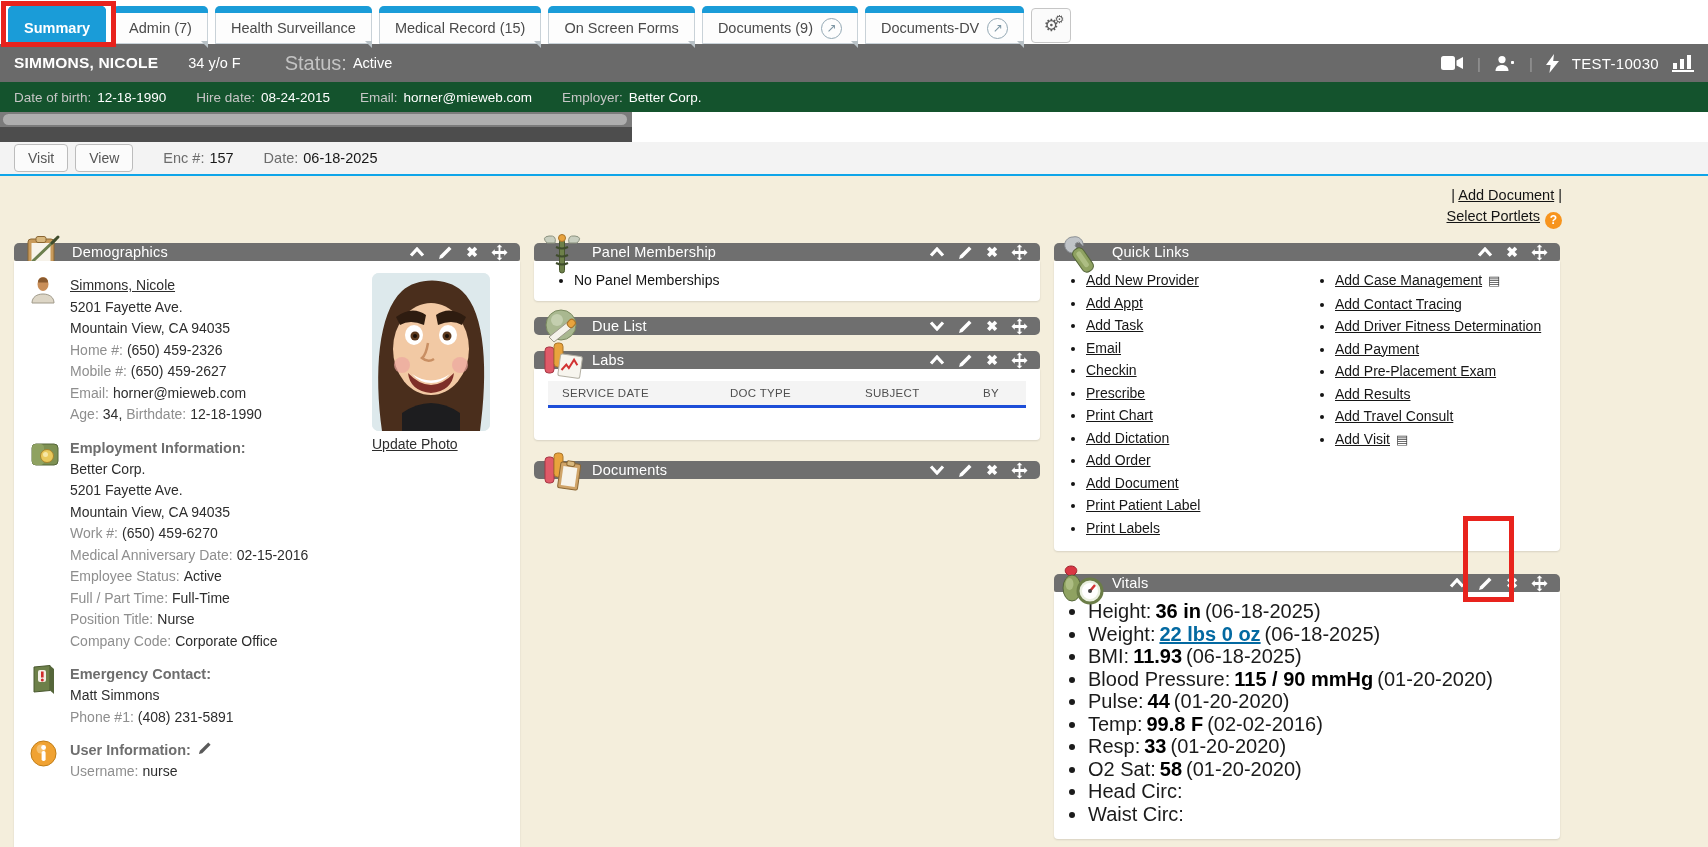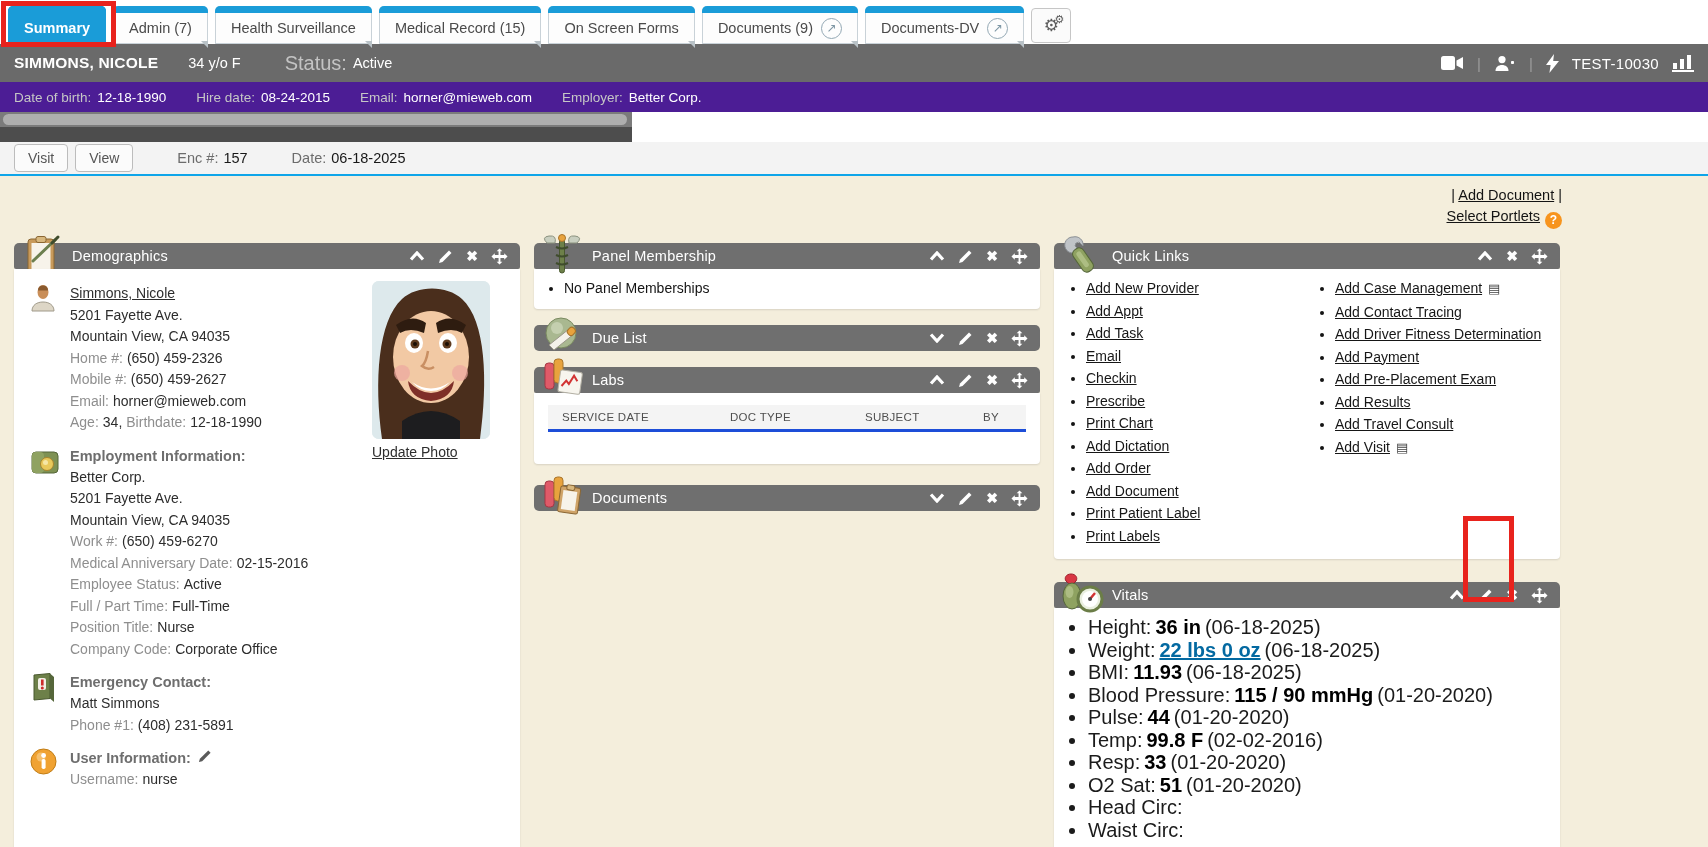--- a/index.html
+++ b/index.html
@@ -30,51 +30,51 @@
   .banner1 .pname { font-weight:bold; font-size:15.5px; letter-spacing:.2px; }
   .banner1 .agesex { margin-left:30px; font-size:14.5px; }
   .banner1 .stat-lbl { margin-left:44px; color:#c3c3c3; font-size:20px; }
   .banner1 .stat-val { margin-left:6px; font-size:14.5px; }
   .banner-right { margin-left:auto; display:flex; align-items:center; gap:13px; }
   .banner-right .divider { color:#9d9d9d; font-size:15px; }
   .banner-right .pid { font-size:15px; letter-spacing:.3px; }
   .icon-btn { display:inline-flex; align-items:center; justify-content:center; cursor:pointer; }
   .chart-underline { border-bottom:2px solid #fff; padding-bottom:1px; }
 
-  .banner2 { height:30px; background:#4c1d95; display:flex; align-items:center; padding:0 14px; gap:30px; }
+  .banner2 { height:30px; background:#14532d; display:flex; align-items:center; padding:0 14px; gap:30px; }
   .banner2 .fld { display:flex; gap:6px; font-size:13.5px; }
   .banner2 .fld .lbl { color:#c6c6c6; }
   .banner2 .fld .val { color:#fff; }
 
   .scrollwrap { height:15px; background:#fff; }
   .scrolltrack { width:632px; height:15px; background:#7b7b7b; display:flex; align-items:center; }
   .scrollthumb { width:624px; height:11px; margin-left:3px; background:#aeaeae; border-radius:6px; }
   .darkstrip { width:632px; height:15px; background:#4d4d4d; }
 
   
   .toolbar { height:37px; background:#f3f3f3; border-bottom:5px solid #0ea5e9; display:flex; align-items:center; padding:0 14px; }
   .btn { padding:5px 13px; background:#fbfbfb; border:1px solid #bcbcbc; border-radius:4px; color:#555; font-size:14px; cursor:pointer; }
   .btn + .btn { margin-left:7px; }
-  .toolbar .pair { margin-left:44px; font-size:14.5px; }
+  .toolbar .pair { margin-left:30px; font-size:14.5px; }
   .toolbar .pair .lbl { color:#6c6c6c; }
   .toolbar .pair .val { color:#181818; margin-left:5px; }
 
   
   .content { position:absolute; top:176px; left:0; right:0; bottom:0; background:#f4eedc; overflow:hidden; }
   .page-links { width:1562px; text-align:right; margin-top:9px; font-size:14.5px; color:#141414; line-height:21px; }
   .page-links .link { text-decoration:underline; cursor:pointer; color:#141414; }
   .help-badge { display:inline-flex; width:17px; height:17px; border-radius:50%; background:#f7941d; color:#fff;
                 font-weight:bold; font-size:12px; align-items:center; justify-content:center; margin-left:5px; vertical-align:-3px; cursor:pointer; }
 
   .columns { display:flex; gap:14px; padding-left:14px; margin-top:14px; align-items:flex-start; }
   .col { width:506px; flex:none; }
 
   
   .portlet { position:relative; margin-bottom:16px; }
-  .p-head { position:relative; height:26px; background:#6f6f6f; border-radius:5px; color:#fff;
+  .p-head { position:relative; height:18px; background:#6f6f6f; border-radius:5px; color:#fff;
             display:flex; align-items:center; padding:0 12px 0 58px; font-size:14.5px; }
   .portlet.open .p-head { border-radius:5px 5px 2px 2px; }
   .p-title { letter-spacing:.2px; }
   .p-controls { margin-left:auto; display:flex; align-items:center; gap:13px; }
   .p-controls .ctrl { cursor:pointer; display:inline-flex; align-items:center; color:#fff; }
   .x-glyph { font-size:14px; font-weight:bold; }
   .corner-icon { position:absolute; left:5px; top:-12px; width:46px; height:46px; pointer-events:none; }
   .p-body { background:#fff; border-radius:0 0 4px 4px; box-shadow:0 1px 2px rgba(0,0,0,.12); }
 
   
@@ -86,21 +86,21 @@
   .lbl { color:#8e8e8e; }
   .val { color:#2d2d2d; }
   .sec-head { font-weight:bold; color:#6e6e6e; font-size:14.5px; line-height:22px; }
   .name-link { color:#2d2d2d; text-decoration:underline; cursor:pointer; }
   .photo-box { position:absolute; right:14px; top:12px; width:134px; }
   .photo-frame { width:118px; height:158px; border-radius:7px; overflow:hidden; background:#dfe9ec; }
   .update-link { display:inline-block; margin-top:5px; color:#2d2d2d; text-decoration:underline; cursor:pointer; font-size:14px; }
   .inline-pencil { color:#5a5a5a; margin-left:7px; }
 
   
-  .bullet-list { list-style:disc outside; padding:9px 10px 10px 30px; }
+  .bullet-list { list-style:disc outside; padding:9px 10px 10px 40px; }
   .bullet-list li { line-height:21px; color:#141414; font-size:14px; }
 
   
   .labs-body { padding:12px 14px 16px 14px; }
   .labs-grid { display:grid; grid-template-columns:168px 135px 118px 1fr; background:#f4f4f4; padding:6px 0 6px 14px;
                font-size:11.5px; color:#4f4f4f; letter-spacing:.3px; border-bottom:3px solid #1d4ed8; }
   .labs-empty { height:16px; }
 
   
   .ql-body { display:flex; padding:8px 4px 12px 4px; }
@@ -670,21 +670,21 @@
 
               <li>
                 <span class="v-lbl">Temp:</span><span class="v-val">99.8 F</span><span class="v-date">(02-02-2016)</span>
               </li>
 
               <li>
                 <span class="v-lbl">Resp:</span><span class="v-val">33</span><span class="v-date">(01-20-2020)</span>
               </li>
 
               <li>
-                <span class="v-lbl">O2 Sat:</span><span class="v-val">51</span><span class="v-date">(01-20-2020)</span>
+                <span class="v-lbl">O2 Sat:</span><span class="v-val">58</span><span class="v-date">(01-20-2020)</span>
               </li>
 
               <li>
                 <span class="v-lbl">Head Circ:</span>
               </li>
 
               <li>
                 <span class="v-lbl">Waist Circ:</span>
               </li>
 

